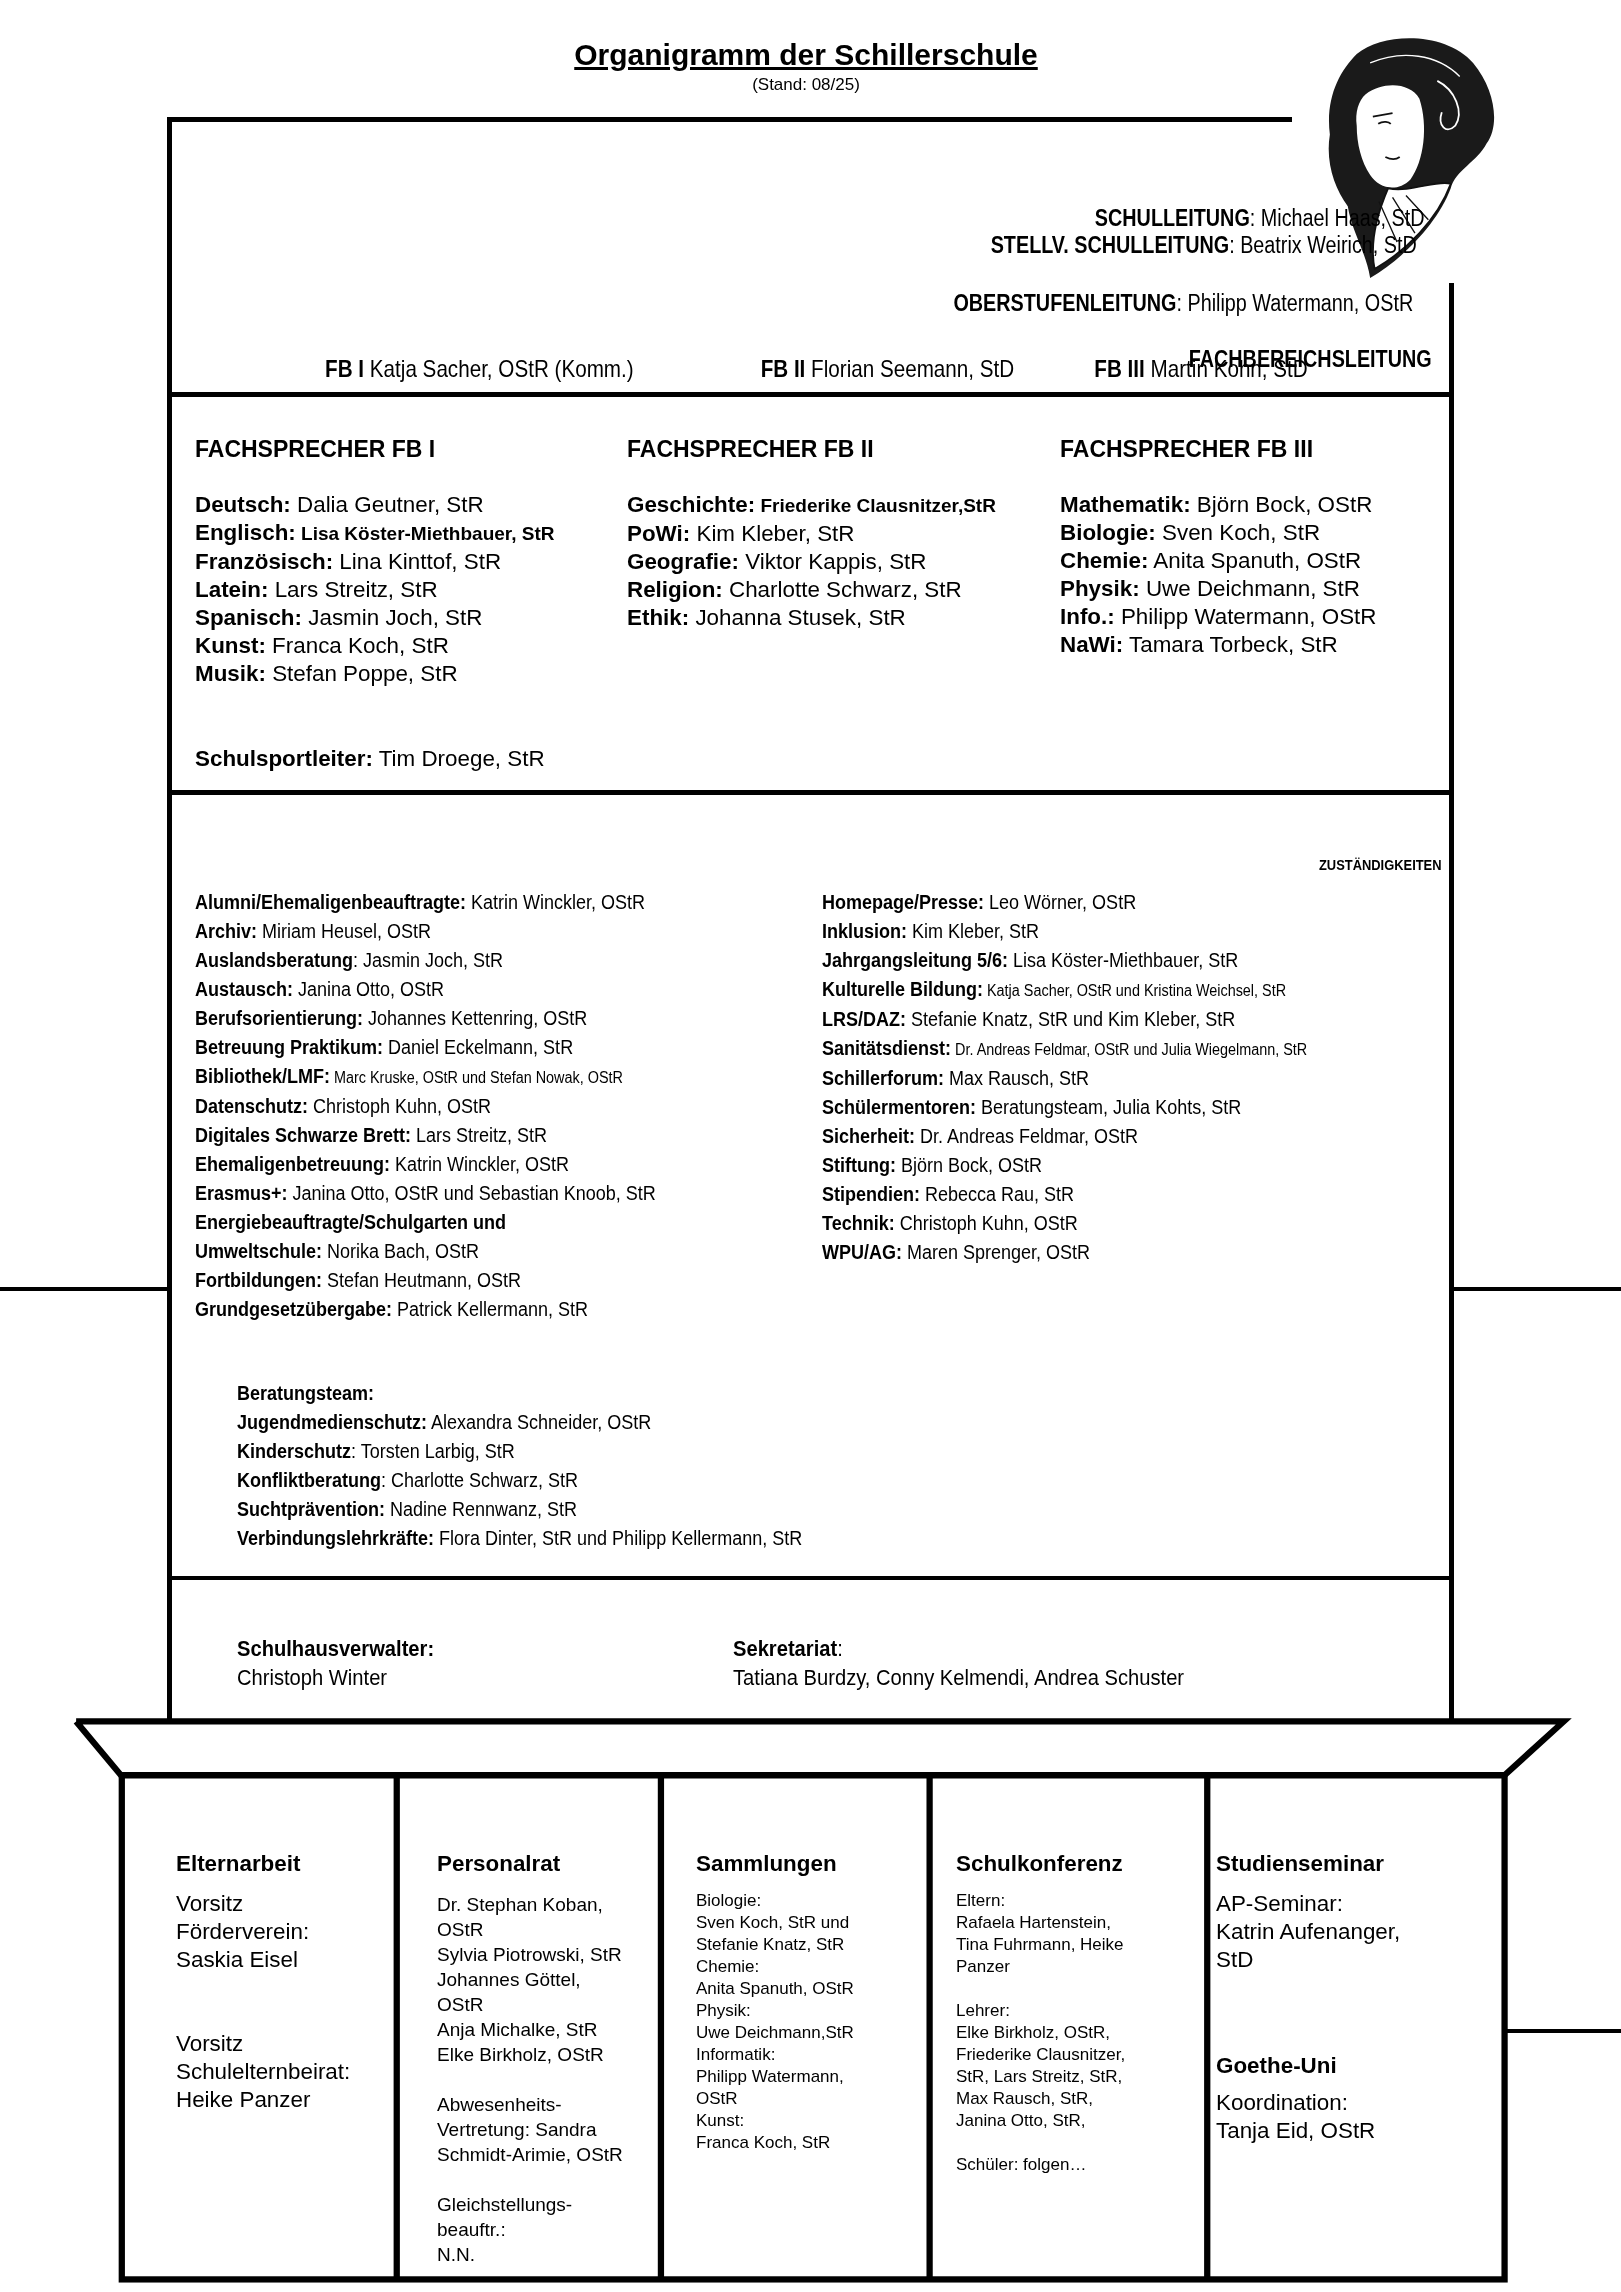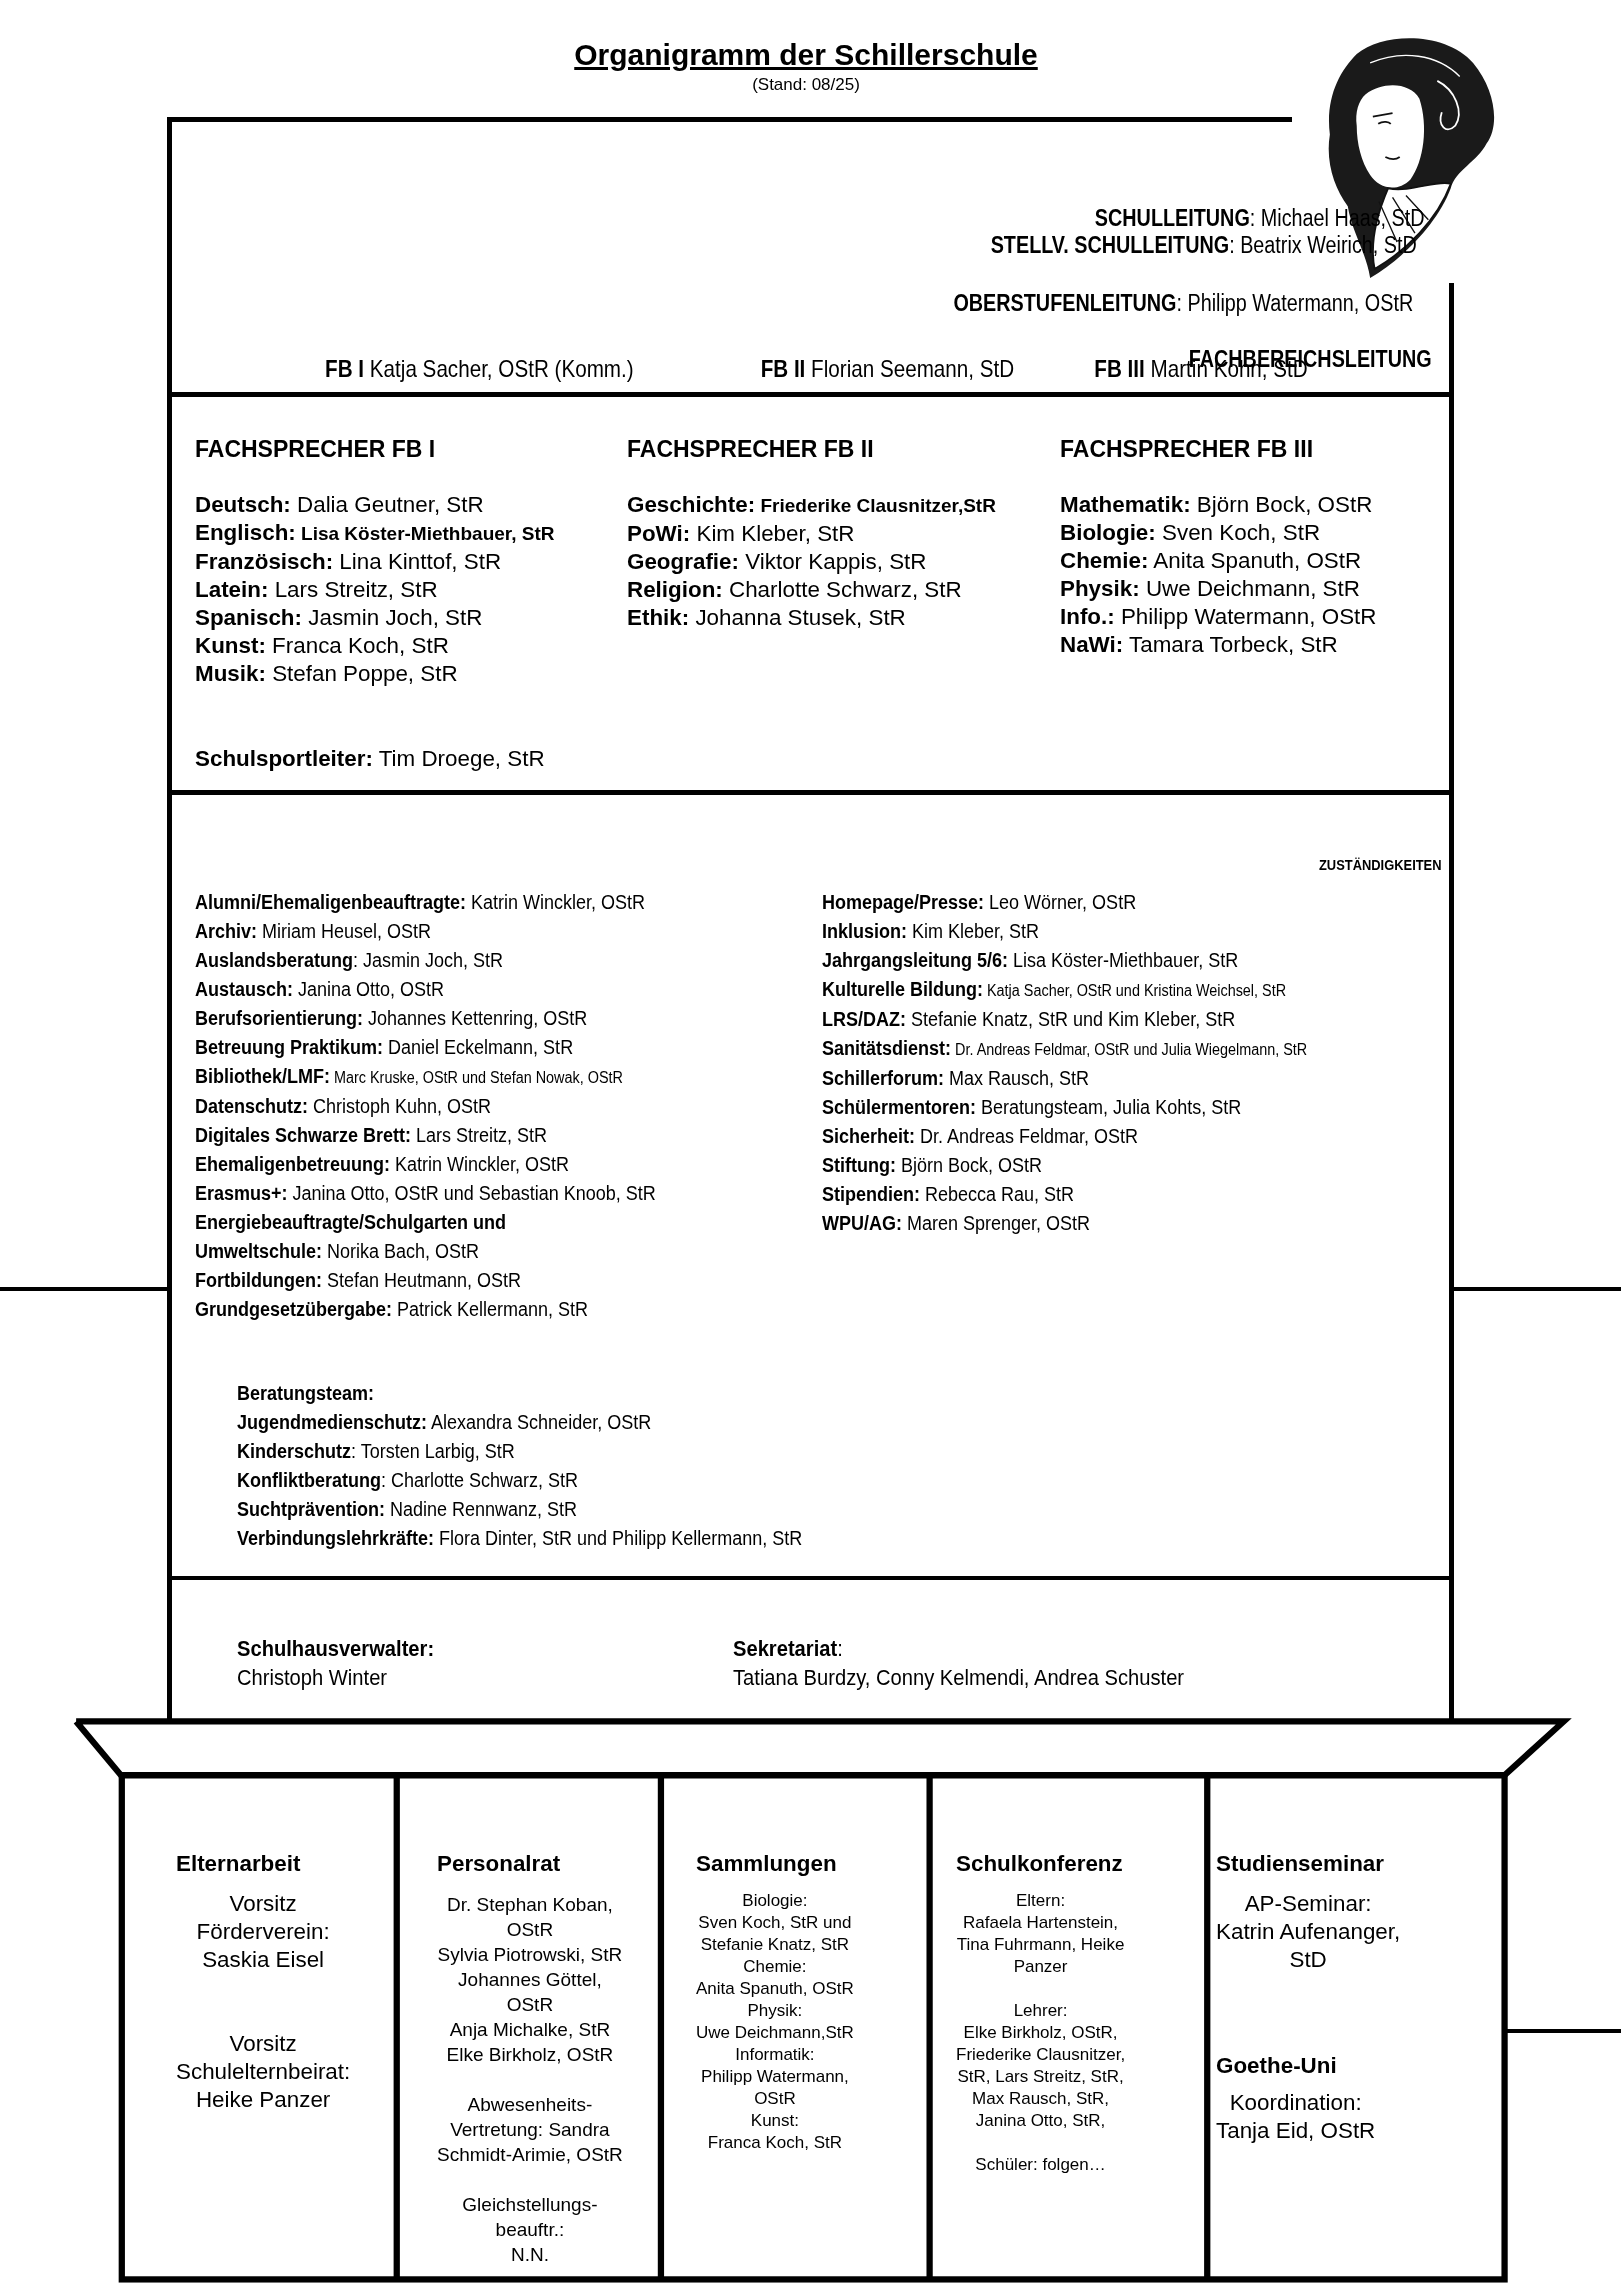--- a/index.html
+++ b/index.html
@@ -14,21 +14,21 @@
   .cond { display: inline-block; transform: scaleX(0.86); transform-origin: center; white-space: nowrap; }
   .center-row { left: 170px; width: 1281px; text-align: right; font-size: 23px; white-space: nowrap; margin-top: 48px; }
   .fbrow { font-size: 24px; white-space: nowrap; }
   .colhead { font-size: 23px; font-weight: bold; white-space: nowrap; }
   .sp-list { font-size: 22.4px; line-height: 28px; white-space: nowrap; }
   .sp-list .small { font-size: 19px; font-weight: bold; }
   .zust-list { font-size: 20px; line-height: 29px; white-space: nowrap; }
   .zust-list .cw { display: inline-block; transform: scaleX(0.9); transform-origin: left; }
   .zust-list .small { font-size: 16px; }
   .box-head { font-size: 22.4px; font-weight: bold; white-space: nowrap; margin-top: 20px; }
-  .box-body { white-space: pre; text-align: center; }
+  .box-body { white-space: pre; }
   .portrait { left: 1303px; top: 27px; width: 197px; height: 260px; }
 </style>
 </head>
 <body>
 
 <div class="abs title">Organigramm der Schillerschule</div>
 <div class="abs subtitle">(Stand: 08/25)</div>
 
 <svg class="abs portrait" viewBox="0 0 220 290">
   <path d="M60 30 C90 5 160 5 190 40 C215 70 220 110 205 130 C195 150 170 160 165 180 C150 220 110 260 75 280 C70 250 55 230 50 200 C35 180 25 150 30 120 C25 80 40 50 60 30 Z" fill="#1a1a1a"></path>
@@ -142,20 +142,21 @@
     <div><span class="cw"><span class="b">Inklusion:</span><span> Kim Kleber, StR</span></span></div>
     <div><span class="cw"><span class="b">Jahrgangsleitung 5/6:</span><span> Lisa Köster-Miethbauer, StR</span></span></div>
     <div><span class="cw"><span class="b">Kulturelle Bildung:</span><span class="small"> Katja Sacher, OStR und Kristina Weichsel, StR</span></span></div>
     <div><span class="cw"><span class="b">LRS/DAZ:</span><span> Stefanie Knatz, StR und Kim Kleber, StR</span></span></div>
     <div><span class="cw"><span class="b">Sanitätsdienst:</span><span class="small"> Dr. Andreas Feldmar, OStR und Julia Wiegelmann, StR</span></span></div>
     <div><span class="cw"><span class="b">Schillerforum:</span><span> Max Rausch, StR</span></span></div>
     <div><span class="cw"><span class="b">Schülermentoren:</span><span> Beratungsteam, Julia Kohts, StR</span></span></div>
     <div><span class="cw"><span class="b">Sicherheit:</span><span> Dr. Andreas Feldmar, OStR</span></span></div>
     <div><span class="cw"><span class="b">Stiftung:</span><span> Björn Bock, OStR</span></span></div>
     <div><span class="cw"><span class="b">Stipendien:</span><span> Rebecca Rau, StR</span></span></div>
+    <div><span class="cw"><span class="b">Technik:</span><span> Christoph Kuhn, OStR</span></span></div>
     <div><span class="cw"><span class="b">WPU/AG:</span><span> Maren Sprenger, OStR</span></span></div>
   </div>
 
 <div class="abs zust-list" style="left:237px; top:1379px;">
   <div><span class="cw b">Beratungsteam:</span></div>
   <div>
       <div><span class="cw"><span class="b">Jugendmedienschutz:</span><span> Alexandra Schneider, OStR</span></span></div>
       <div><span class="cw"><span class="b">Kinderschutz</span><span>: Torsten Larbig, StR</span></span></div>
       <div><span class="cw"><span class="b">Konfliktberatung</span><span>: Charlotte Schwarz, StR</span></span></div>
       <div><span class="cw"><span class="b">Suchtprävention:</span><span> Nadine Rennwanz, StR</span></span></div>

